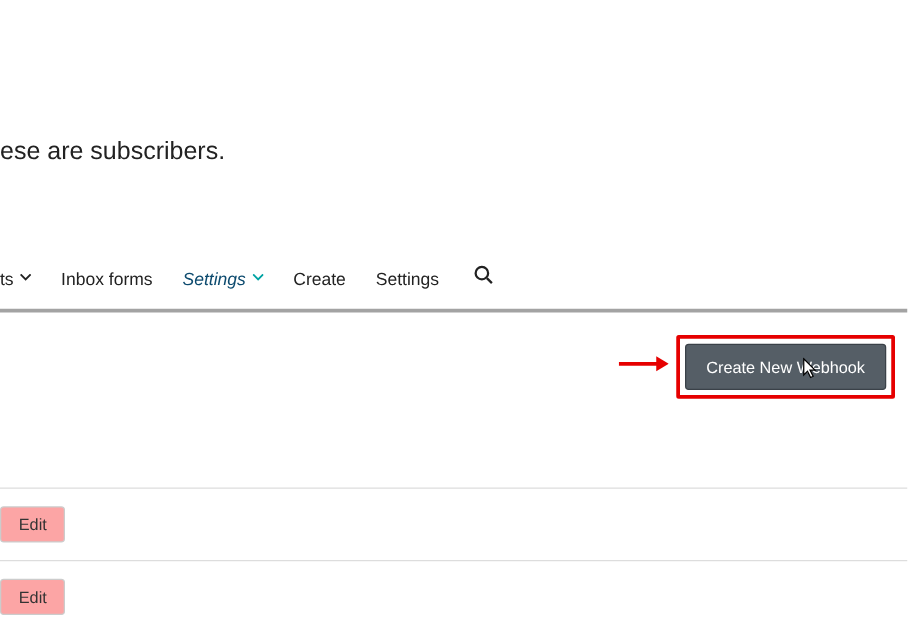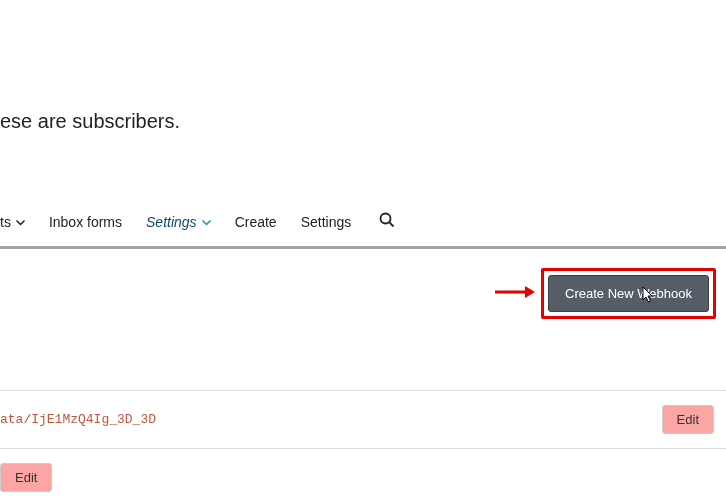--- a/index.html
+++ b/index.html
@@ -170,19 +170,18 @@
 </div>
 
 <div class="cursor">
   <svg width="14" height="18" viewBox="0 0 14 18">
     <path d="M1 1 L1 14 L4 11 L6.5 16 L8.5 15 L6 10 L10 10 Z" fill="#fff" stroke="#000" stroke-width="1"></path>
   </svg>
 </div>
 
 <div class="list-section">
   <div class="list-row">
-    <span class="list-url">ata/IjE1MzQ4Ig_3D_3D</span>
     <button class="edit-btn">Edit</button>
   </div>
   <div class="list-row">
     <button class="edit-btn">Edit</button>
   </div>
 </div>
 
 </body></html>

